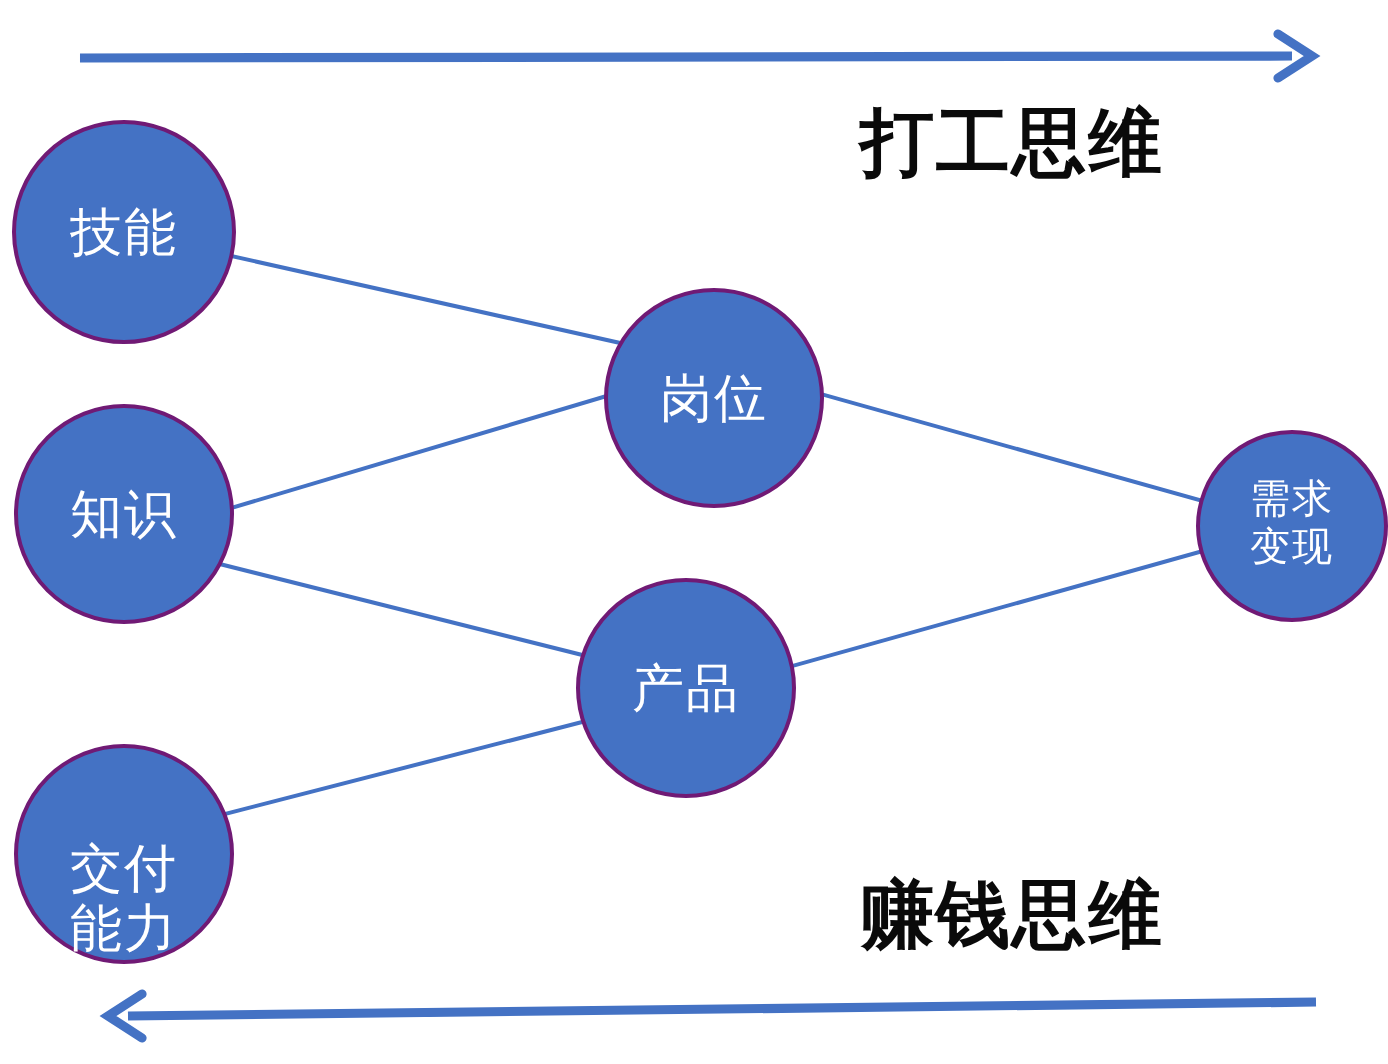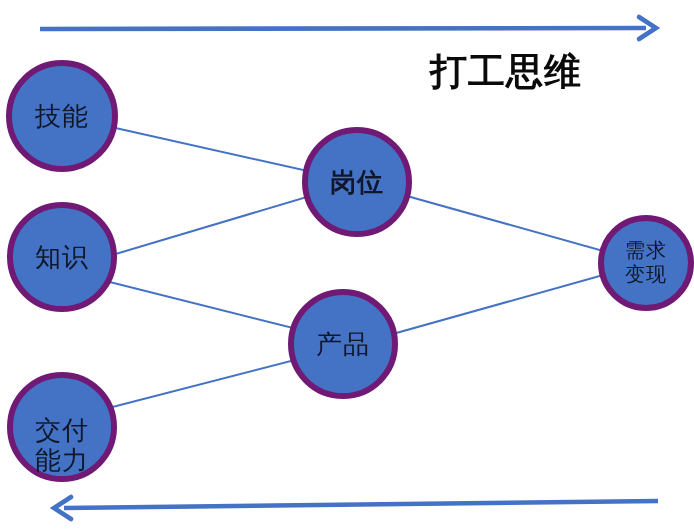--- a/index.html
+++ b/index.html
@@ -19,38 +19,38 @@
     position: absolute;
     left: 0;
     top: 0;
     width: 694px;
     height: 532px;
   }
   .node {
     position: absolute;
     border-radius: 50%;
     background: #4472C4;
-    border: 6px solid #701a75;
+    border: 2px solid #701a75;
     box-sizing: border-box;
     display: flex;
     align-items: center;
     justify-content: center;
-    color: #0f172a;
+    color: #ffffff;
     text-align: center;
   }
   .node .node-label {
     white-space: pre-line;
     font-size: 26px;
     line-height: 1.18;
     letter-spacing: 1px;
   }
   .node-skill      { left:   6px; top:  60px; width: 112px; height: 112px; }
   .node-knowledge  { left:   7px; top: 202px; width: 110px; height: 110px; }
   .node-delivery   { left:   7px; top: 372px; width: 110px; height: 110px; align-items: flex-end; }
-  .node-post       { left: 302px; top: 127px; width: 110px; height: 110px; font-weight: bold; }
+  .node-post       { left: 302px; top: 144px; width: 110px; height: 110px; }
   .node-product    { left: 288px; top: 289px; width: 110px; height: 110px; }
   .node-demand     { left: 598px; top: 215px; width:  96px; height:  96px; }
   .node-demand .node-label { font-size: 20px; }
   .mindset-label {
     position: absolute;
     left: 430px;
     width: 184px;
     text-align: left;
     color: #0a0a0a;
     font-family: "DejaVu Serif", "Liberation Serif", serif;
@@ -108,14 +108,15 @@
   <div class="node node-product">
     <span class="node-label">产品</span>
   </div>
 
   <div class="node node-demand">
     <span class="node-label">需求
 变现</span>
   </div>
 
   <div class="mindset-label mindset-top">打工思维</div>
+  <div class="mindset-label mindset-bottom">赚钱思维</div>
 
 </div>
 
 </body></html>

